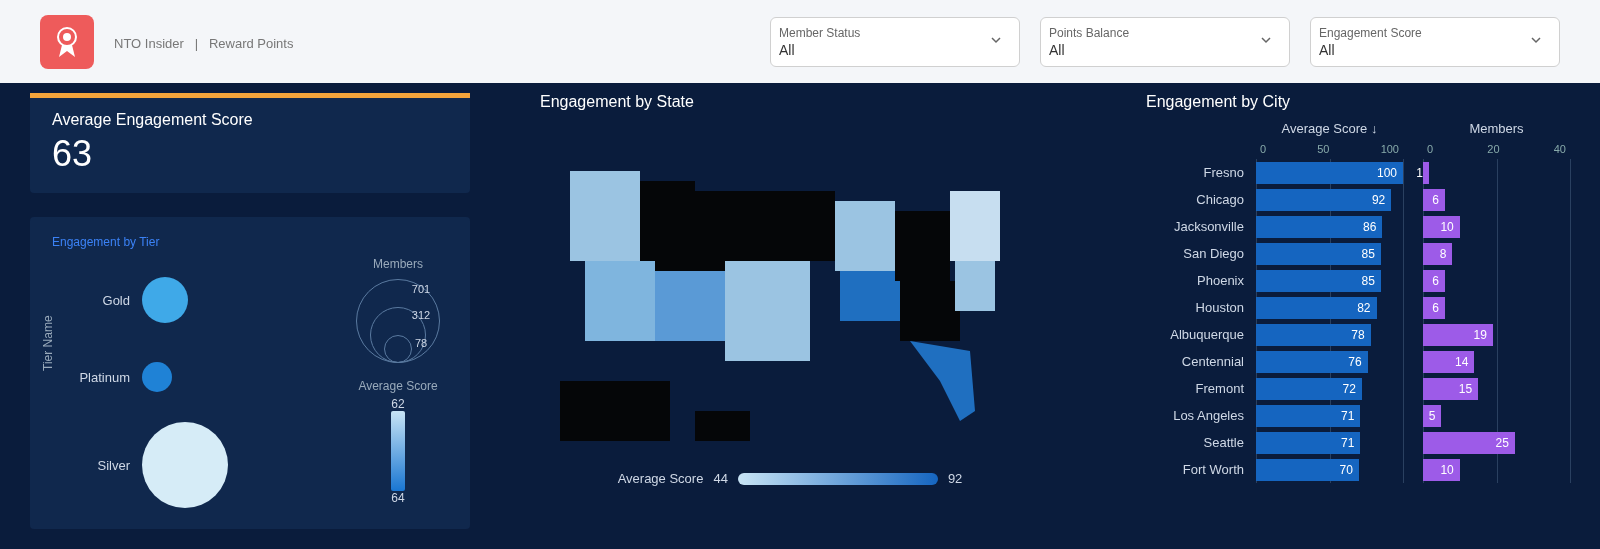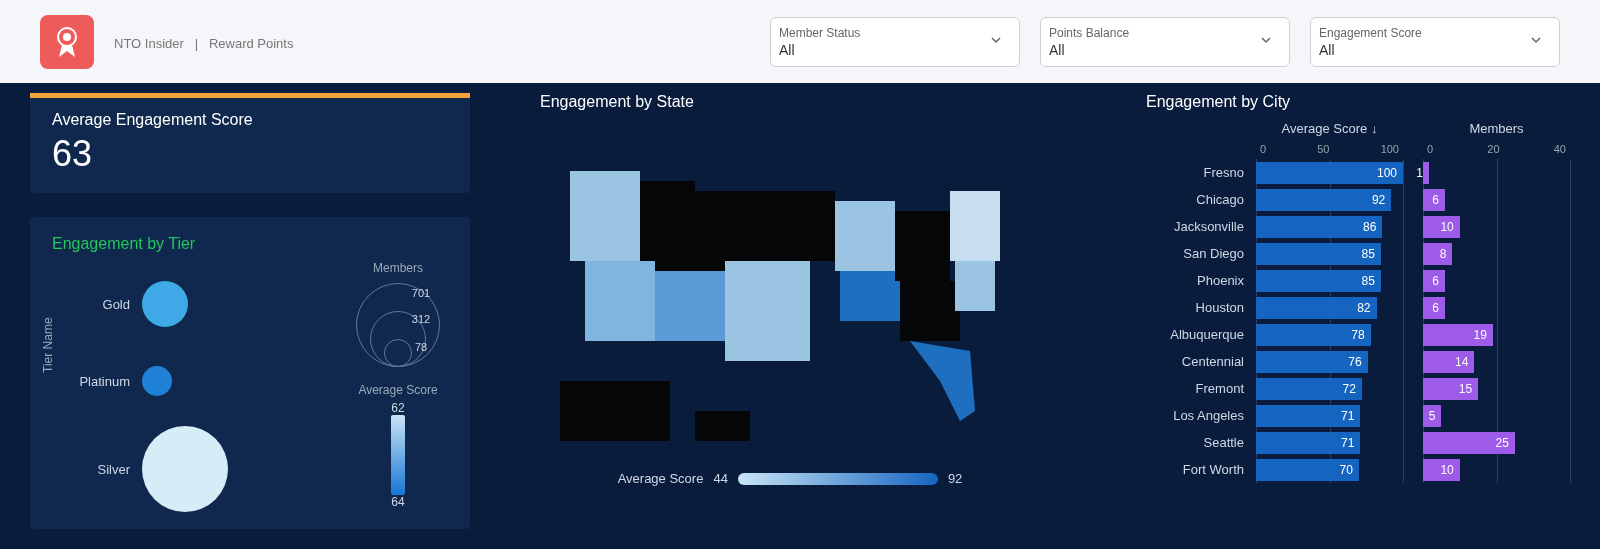--- a/index.html
+++ b/index.html
@@ -13,21 +13,21 @@
 .filter-label { font-size: 12px; color: #666; }
 .filter-value { font-size: 14px; color: #333; margin-top: 2px; }
 .filter-chevron { position: absolute; right: 16px; top: 50%; transform: translateY(-50%); }
 .content { display: flex; padding: 10px 30px 20px 30px; gap: 70px; height: 466px; }
 .col-left { width: 440px; display: flex; flex-direction: column; gap: 24px; }
 .card { background: #10284d; border-radius: 4px; padding: 18px 22px; position: relative; }
 .topbar { height: 5px; background: #f4a43b; position: absolute; top: 0; left: 0; right: 0; }
 .metric-label { font-size: 16px; color: #fff; }
 .metric-value { font-size: 36px; color: #fff; font-weight: 500; margin-top: 4px; }
 .tier-card { flex: 1; display: flex; flex-direction: column; }
-.tier-title { font-size: 16px; color: #22c55e; margin-bottom: 8px; }
+.tier-title { font-size: 12px; color: #3b82f6; margin-bottom: 8px; }
 .tier-body { flex: 1; display: flex; }
 .tier-bubbles { flex: 1; position: relative; }
 .y-axis-label { position: absolute; left: -4px; top: 50%; transform: rotate(-90deg) translateX(20px); transform-origin: left; font-size: 12px; color: #9ab; }
 .bubble-row { display: flex; align-items: center; position: absolute; }
 .bubble { border-radius: 50%; }
 .tier-name { font-size: 13px; color: #cfd8e6; width: 70px; text-align: right; padding-right: 12px; }
 .tier-legend { width: 100px; display: flex; flex-direction: column; align-items: center; font-size: 12px; color: #9ab; }
 .legend-circles { position: relative; width: 84px; height: 84px; margin-top: 8px; }
 .legend-circle { position: absolute; border: 1px solid #5a7aa0; border-radius: 50%; left: 50%; bottom: 0; transform: translateX(-50%); }
 .legend-num { position: absolute; left: 50%; transform: translateX(-50%); font-size: 11px; color: #cfd8e6; margin-left: 23px; }

